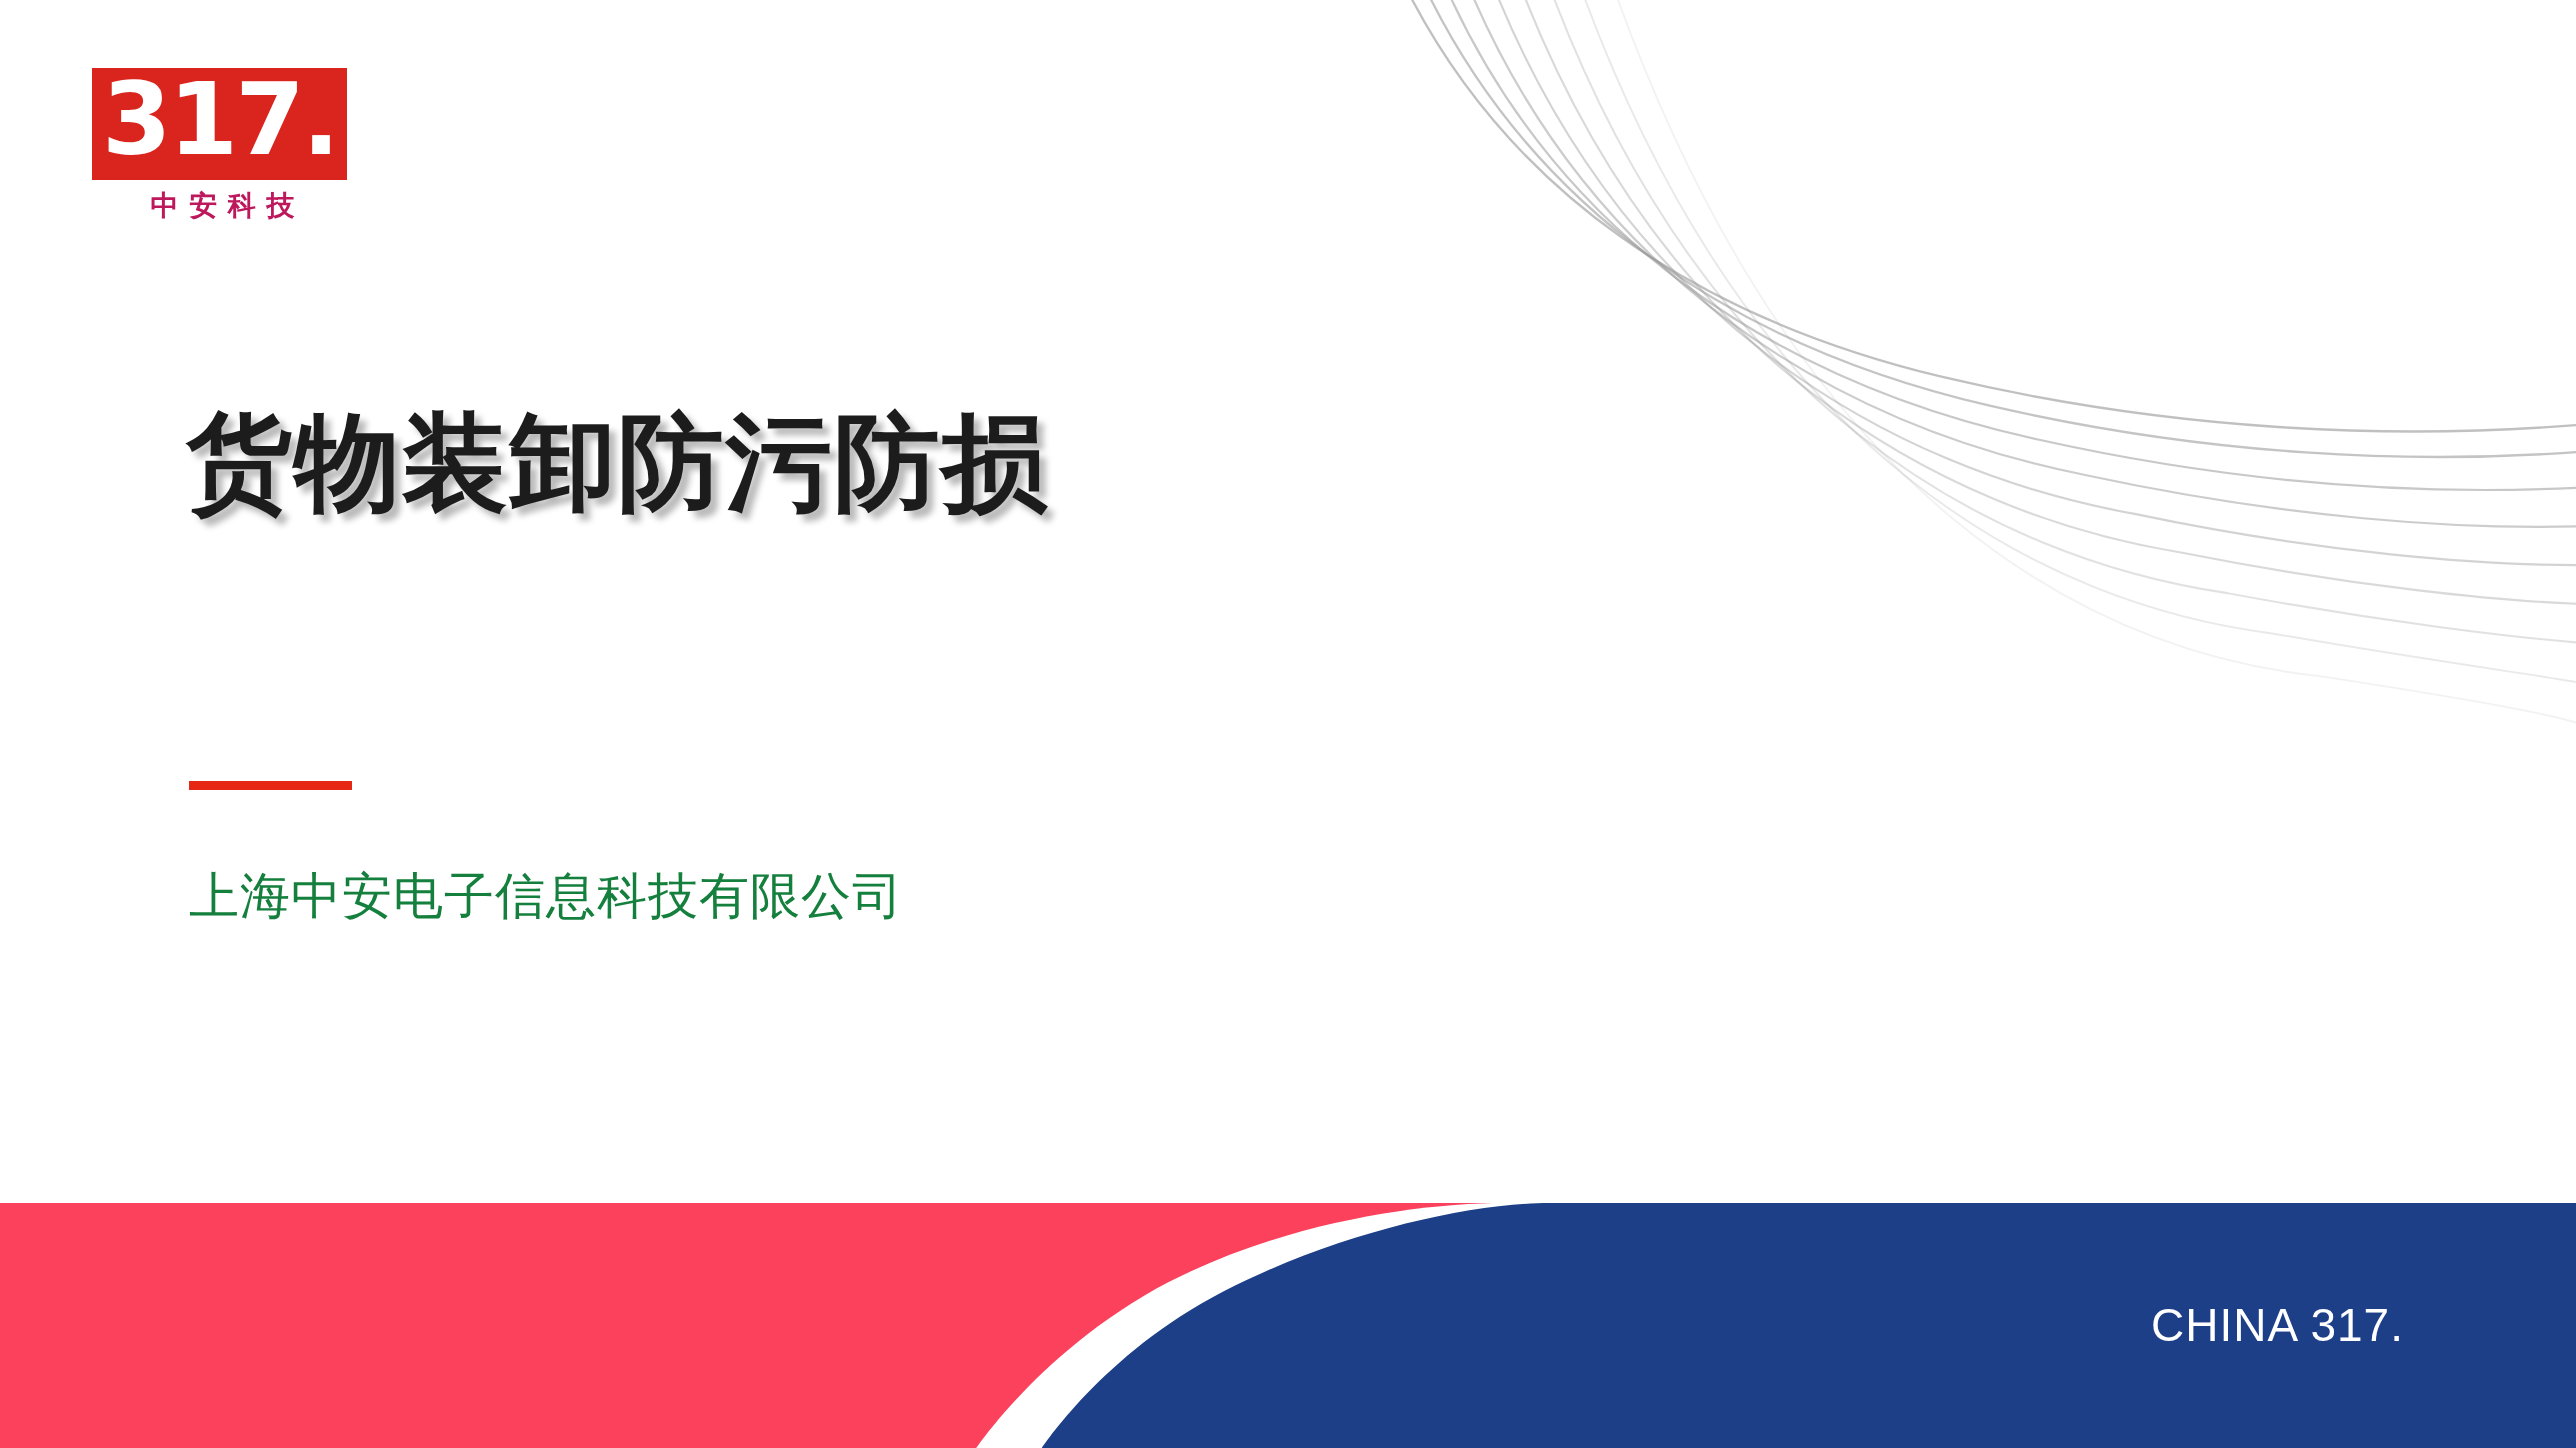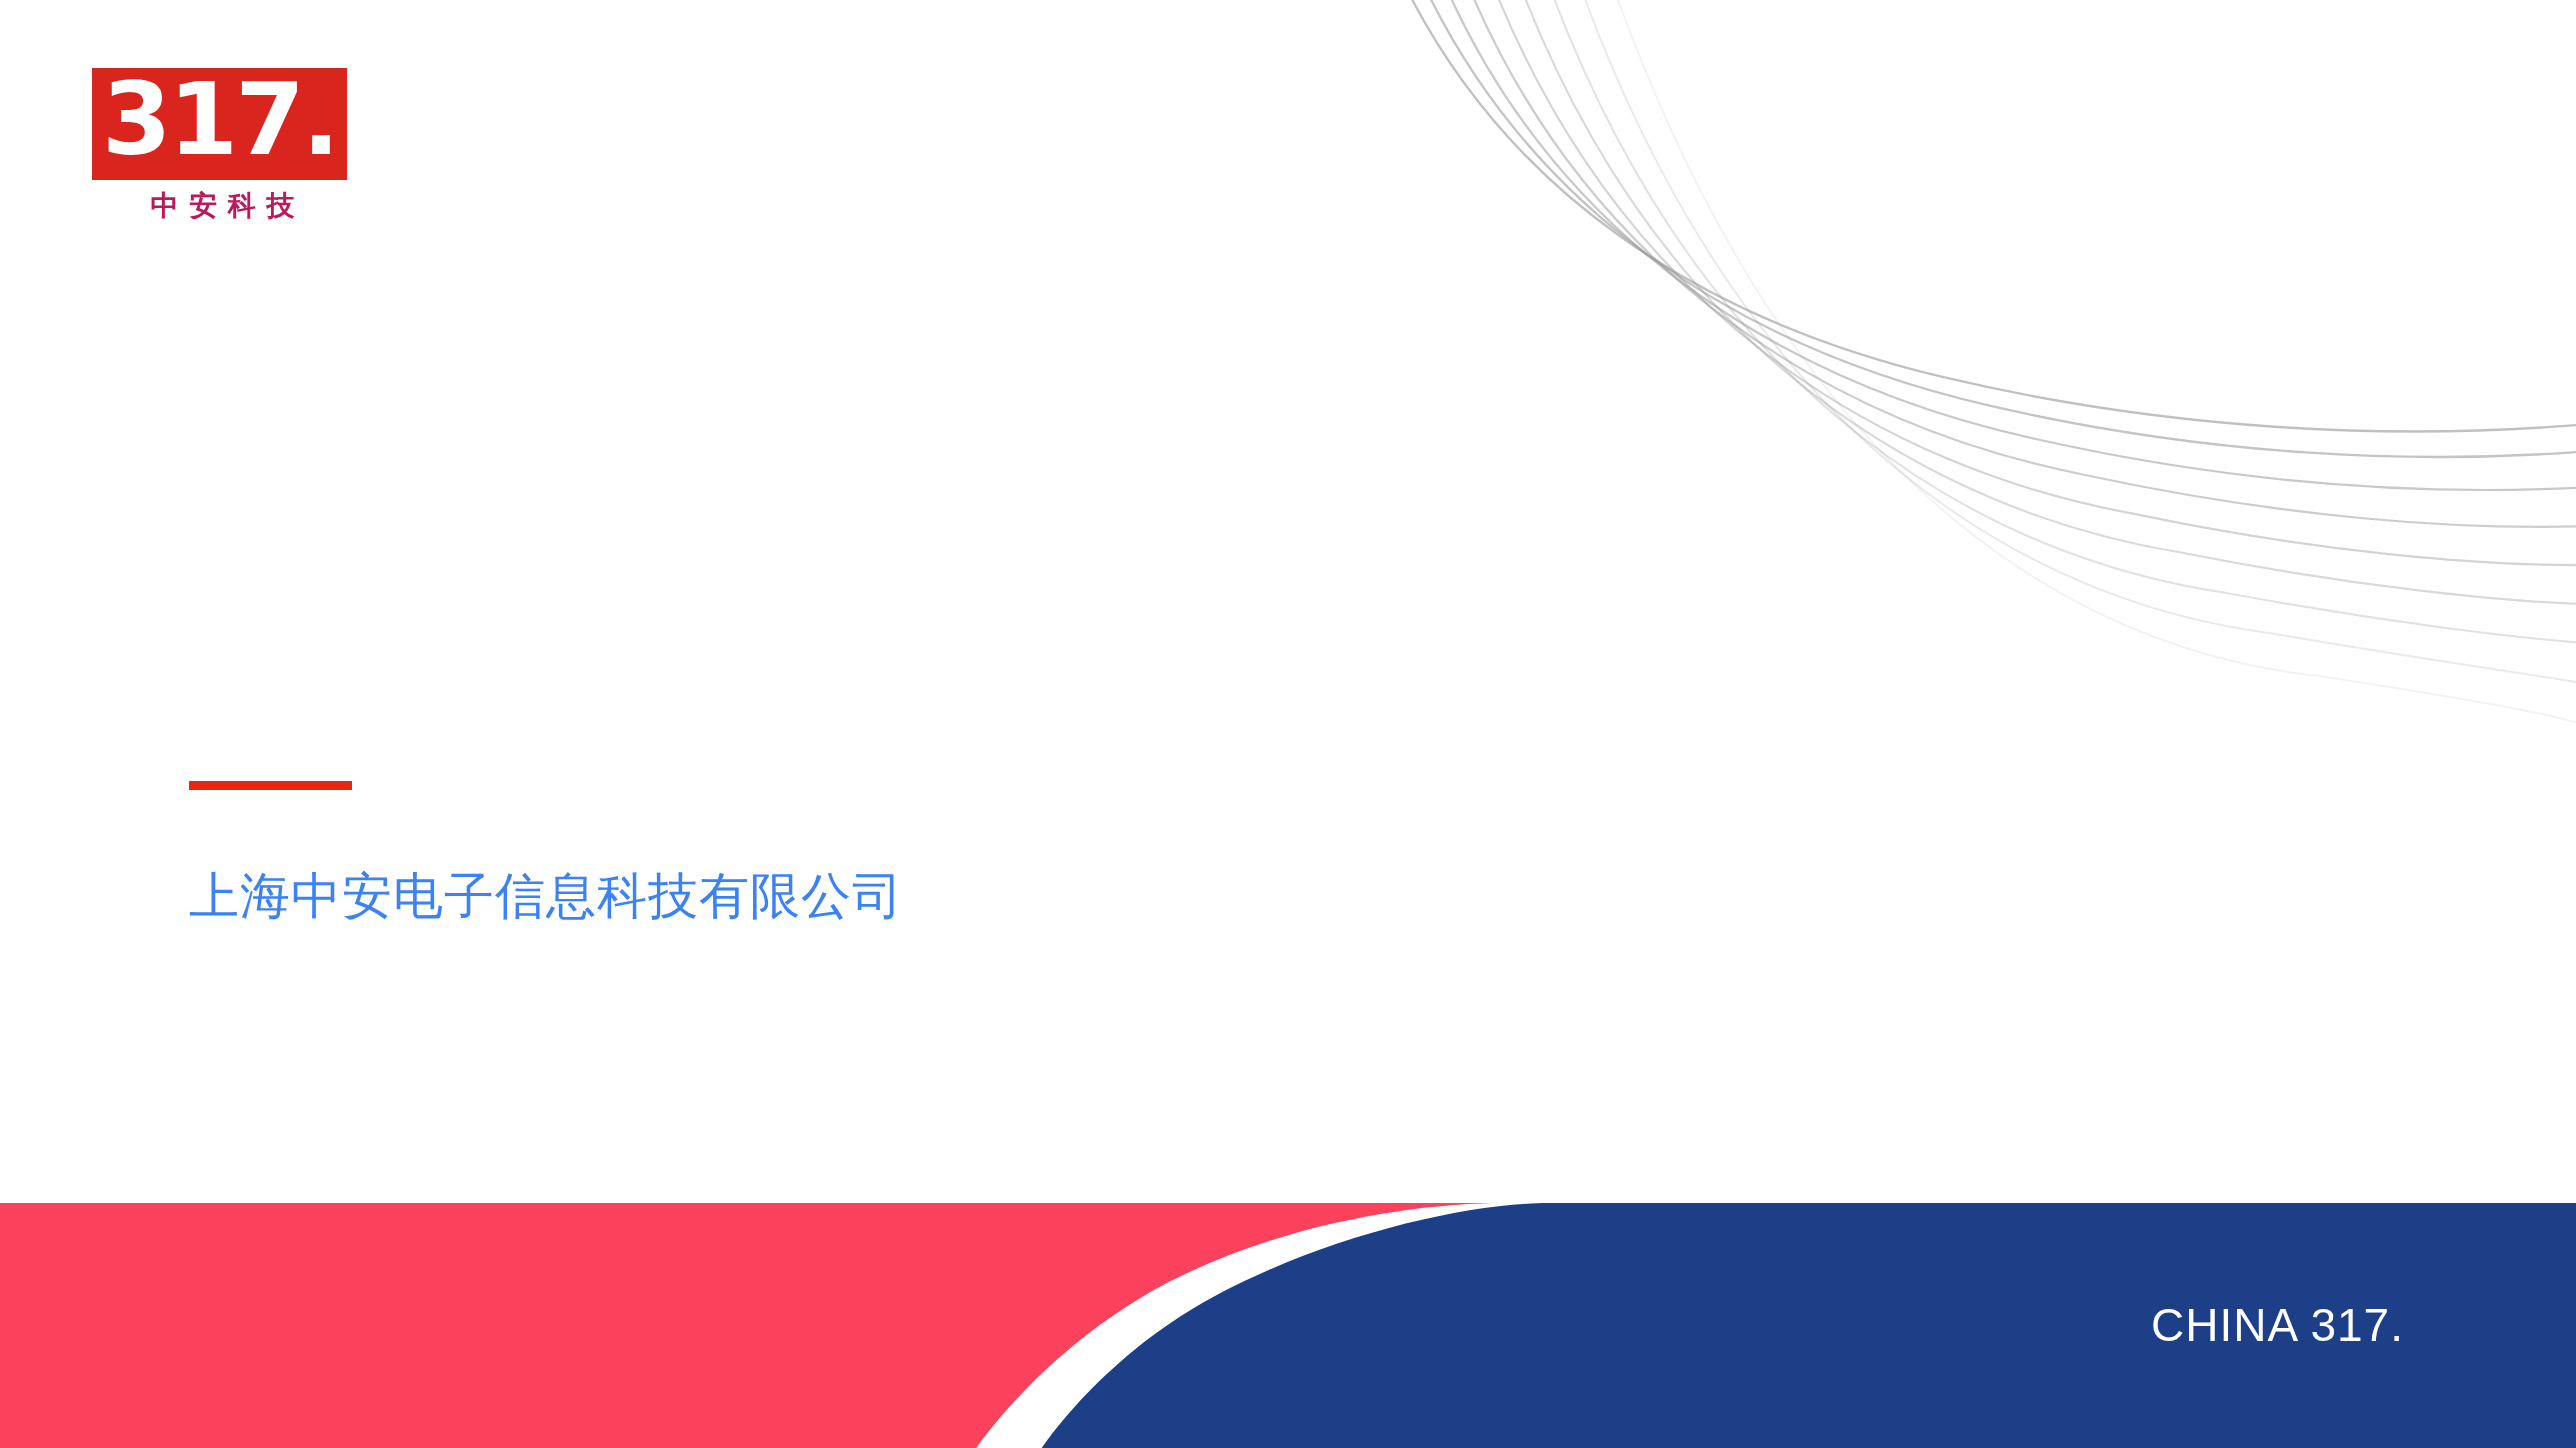--- a/index.html
+++ b/index.html
@@ -94,21 +94,21 @@
     width: 163px;
     height: 8.7px;
     background: #E52713;
   }
 
   
   #subtitle {
     position: absolute;
     left: 189px;
     top: 871px;
-    color: #3b82f6;
+    color: #15803d;
     font-size: 50px;
     font-weight: normal;
     line-height: 1;
     letter-spacing: 1px;
     white-space: nowrap;
     font-family: "DejaVu Sans", "Liberation Sans", sans-serif;
   }
 
   
   #banner {
@@ -158,20 +158,21 @@
   </svg>
 
   <div id="logo-block">
     <div id="logo-mark">
       <span id="logo-mark-text">317.</span>
     </div>
     <div id="logo-sub">中安科技</div>
   </div>
 
   <div id="headline">
+    <div class="headline-line">货物装卸防污防损</div>
   </div>
 
   <div id="rule"></div>
 
   <div id="subtitle">上海中安电子信息科技有限公司</div>
 
   <div id="banner">
     <svg id="banner-svg" viewBox="0 0 2667 255" preserveAspectRatio="none" aria-hidden="true">
       <rect x="0" y="0" width="2667" height="255" fill="#FB415C"></rect>
       <path d="M1558,0 L2667,0 L2667,255 L1010,255 C1010,255 1080,150 1210,82 C1330,20 1470,0 1558,0 Z" fill="#FFFFFF"></path>

